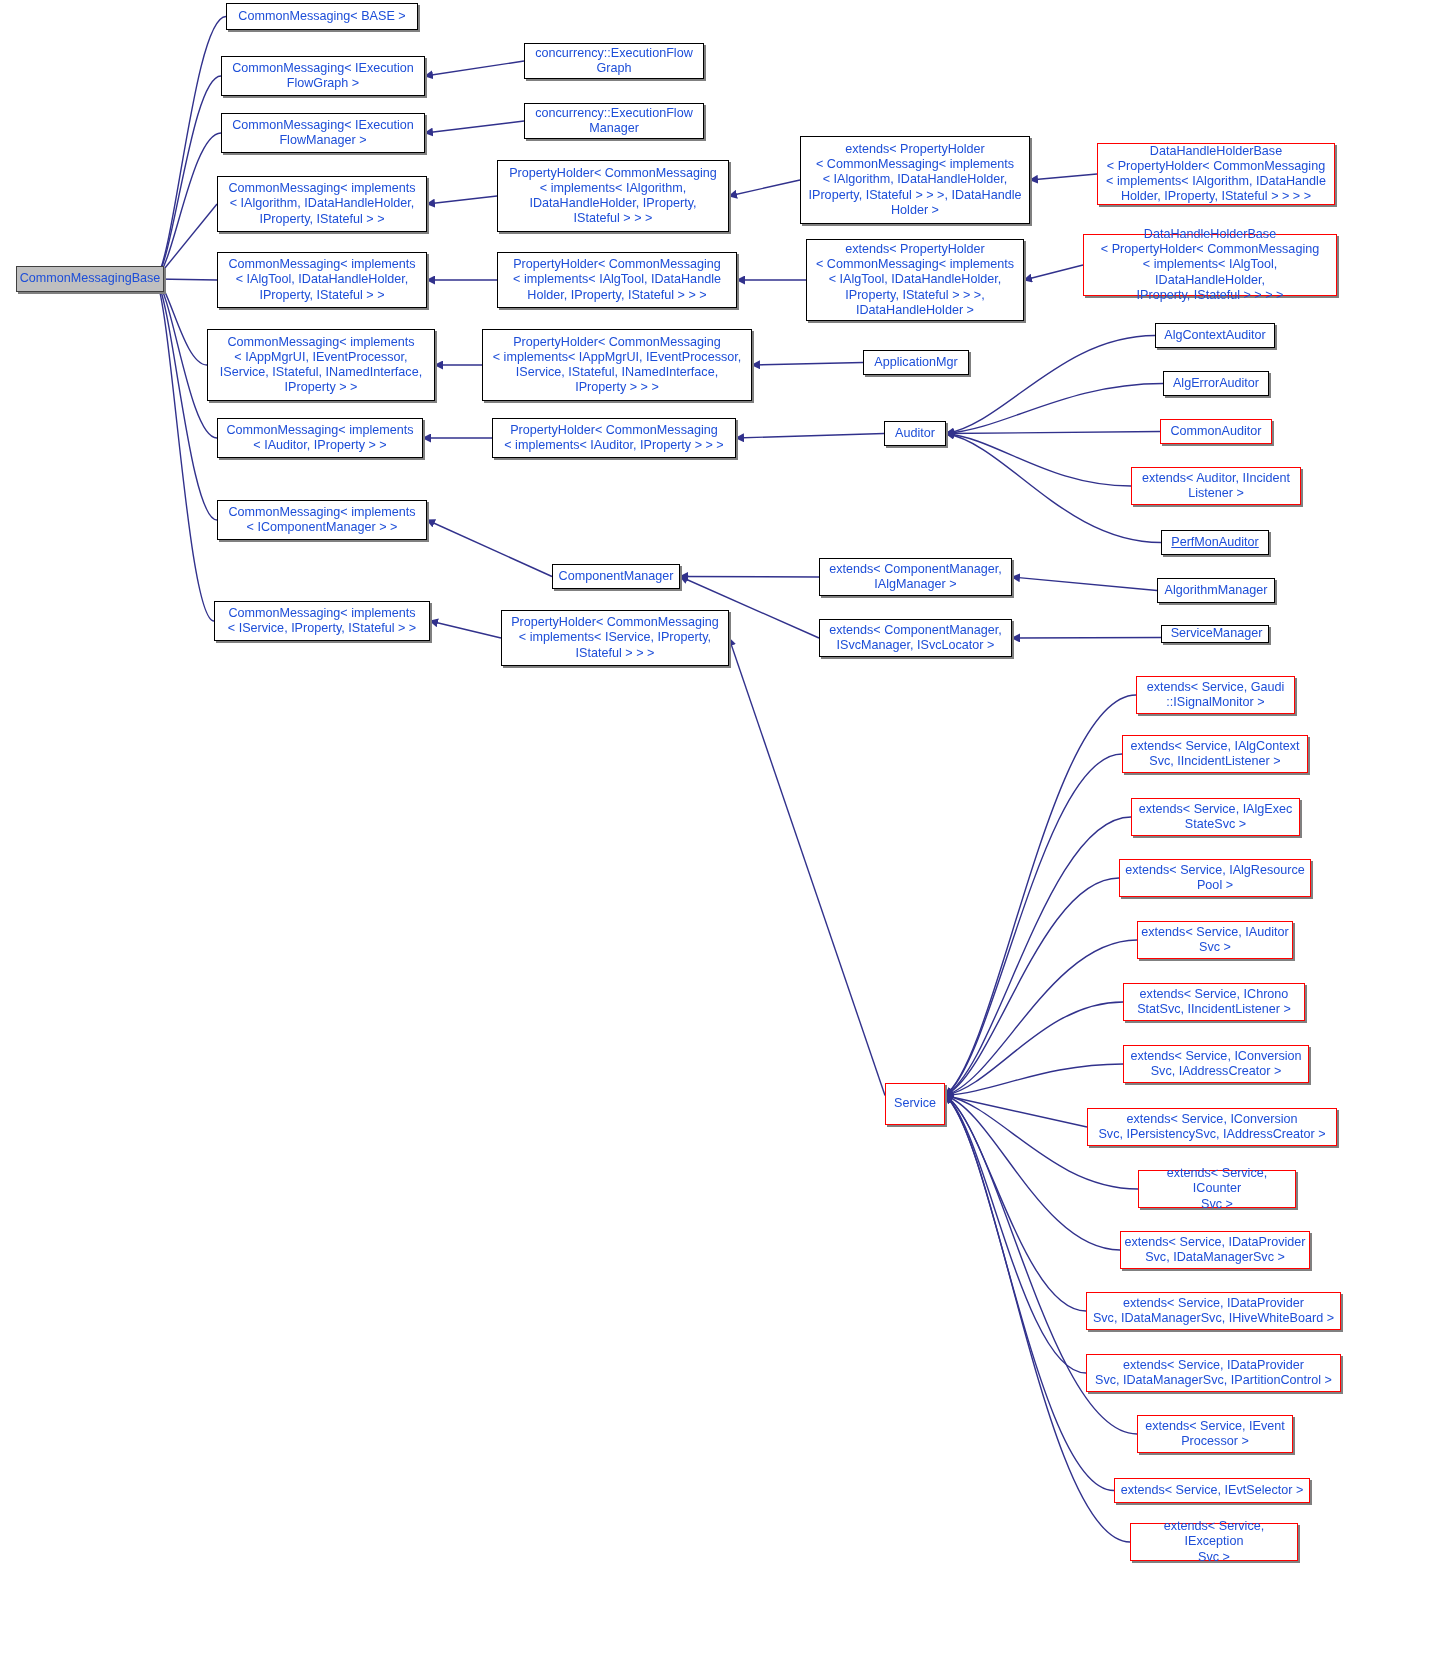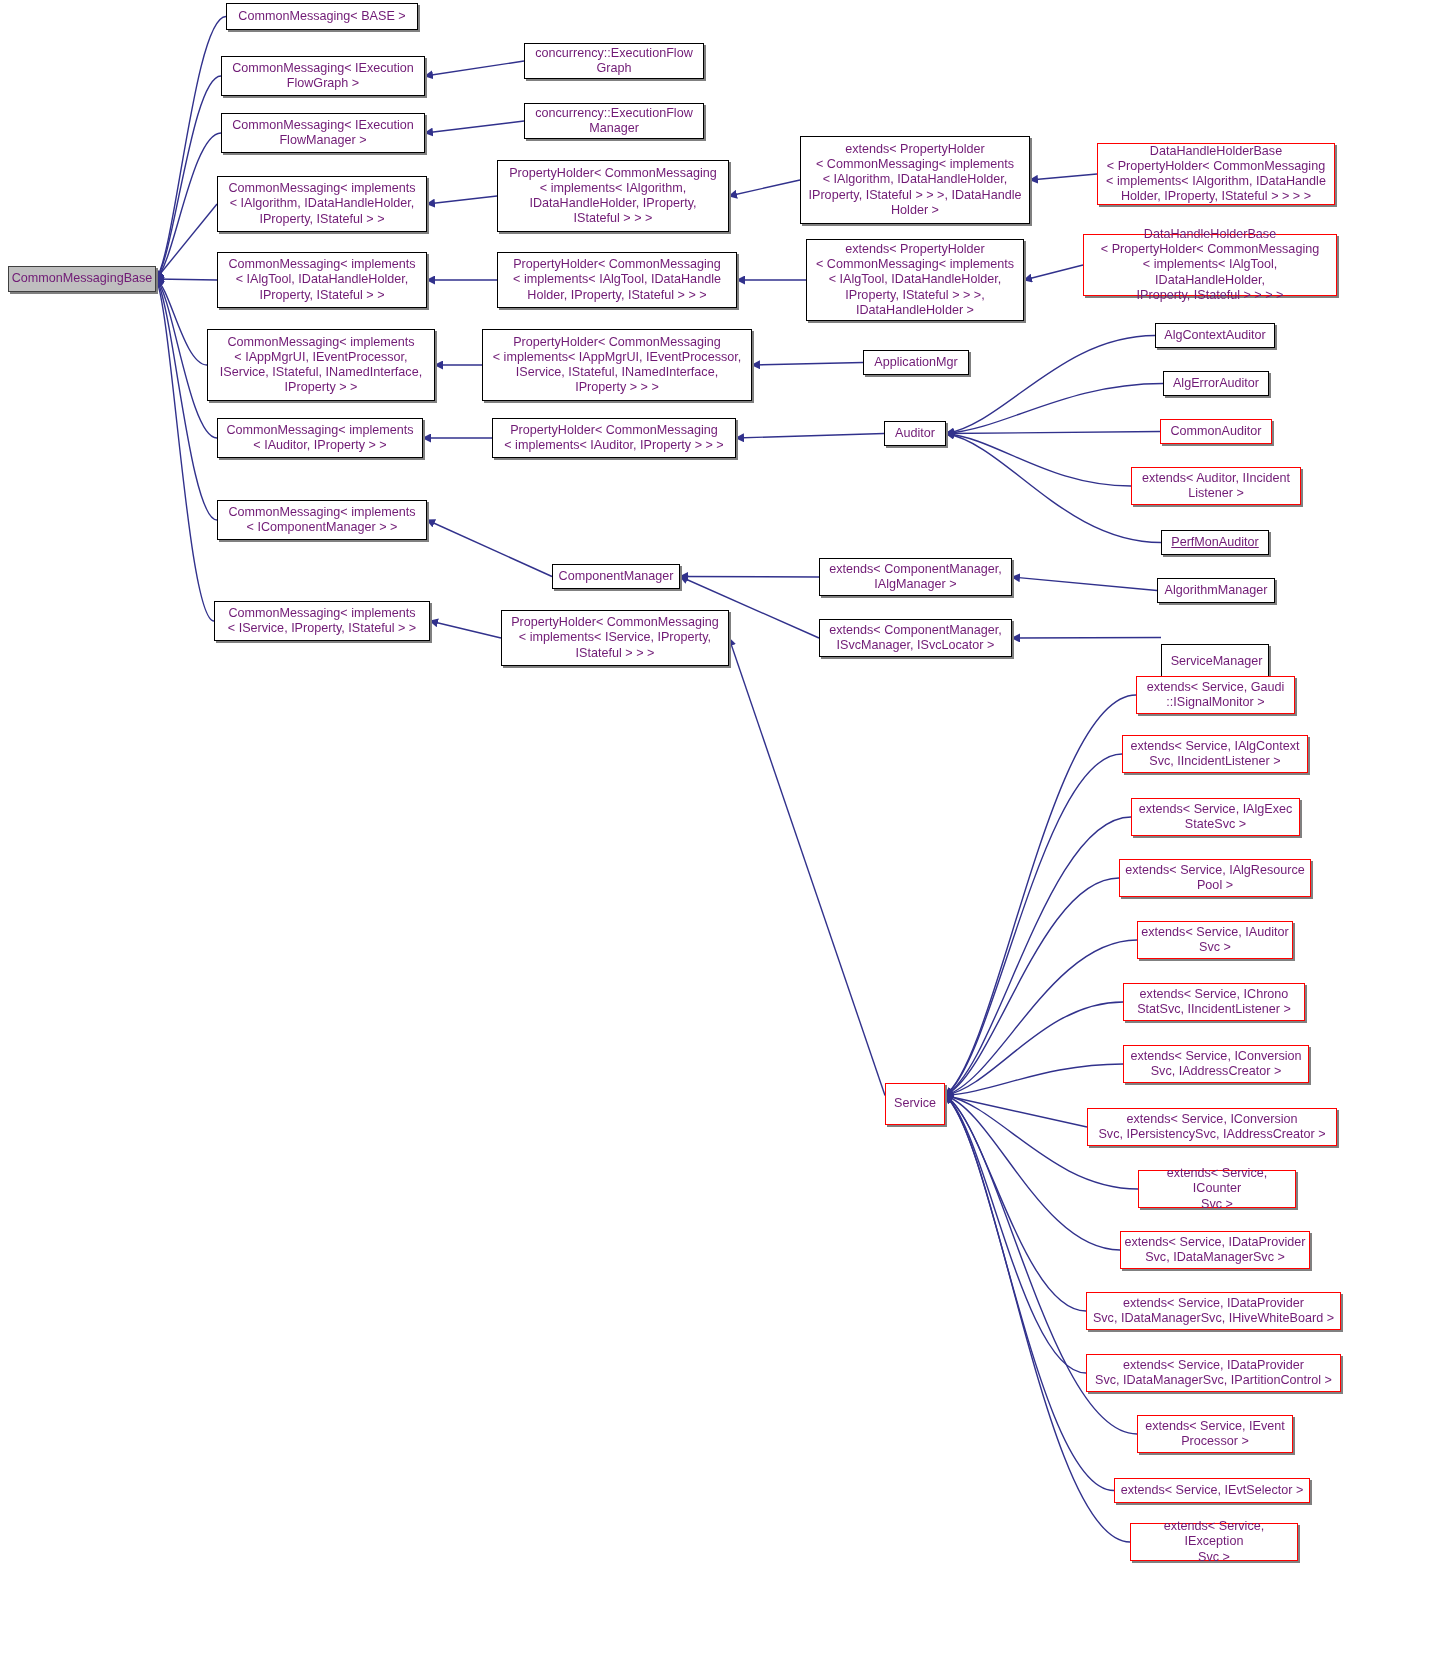--- a/index.html
+++ b/index.html
@@ -5,34 +5,34 @@
 <style>
   html,body{margin:0;padding:0;background:#ffffff;}
   body{font-family:"Liberation Sans", sans-serif;}
   #canvas{position:relative;width:1435px;height:1661px;overflow:hidden;background:#fff;}
   svg.edges{position:absolute;left:0;top:0;width:1435px;height:1661px;pointer-events:none;}
   .node{
     position:absolute;
     box-sizing:border-box;
     border:1px solid #000000;
     background:#ffffff;
-    color:#701a75;
+    color:#1d4ed8;
     display:flex;
     align-items:center;
     justify-content:center;
     text-align:center;
     font-size:12.6px;
     line-height:15.2px;
     letter-spacing:0px;
     white-space:pre-line;
     padding:1px 3px;
     cursor:pointer;
   }
   .node.red{border:1.6px solid #ff0000;}
-  .node.root{background:#bfbfbf;border:1px solid #404040;}
+  .node.root{background:#bfbfbf;border:1px solid #404040;margin-left:8px;}
   .node.shadow{box-shadow:2px 2px 0 0 #808080;}
 </style>
 </head>
 <body>
 
 <div id="canvas">
   <svg class="edges" id="edge-layer" viewBox="0 0 1435 1661">
       <defs>
         <marker id="ah" markerWidth="9" markerHeight="9" refX="8" refY="4.5" orient="auto" markerUnits="userSpaceOnUse">
           <path d="M0,0 L9,4.5 L0,9 z" fill="#31318c"></path>
@@ -155,21 +155,21 @@
       <div class="node shadow red" style="left: 1160px; top: 419px; width: 112px; height: 25px;">CommonAuditor</div>
       <div class="node shadow red" style="left: 1131px; top: 467px; width: 170px; height: 38px;">extends&lt; Auditor, IIncident
 Listener &gt;</div>
       <div class="node shadow" style="left: 1161px; top: 530px; width: 108px; height: 25px; text-decoration: underline;">PerfMonAuditor</div>
       <div class="node shadow" style="left: 552px; top: 564px; width: 128px; height: 25px;">ComponentManager</div>
       <div class="node shadow" style="left: 819px; top: 558px; width: 193px; height: 38px;">extends&lt; ComponentManager,
 IAlgManager &gt;</div>
       <div class="node shadow" style="left: 819px; top: 619px; width: 193px; height: 38px;">extends&lt; ComponentManager,
 ISvcManager, ISvcLocator &gt;</div>
       <div class="node shadow" style="left: 1157px; top: 578px; width: 118px; height: 25px;">AlgorithmManager</div>
-      <div class="node shadow" style="left: 1161px; top: 644px; width: 108px; height: 35px; padding-left: 6px;">ServiceManager</div>
+      <div class="node shadow" style="left: 1161px; top: 625px; width: 108px; height: 18px; padding-left: 6px;">ServiceManager</div>
       <div class="node shadow red" style="left: 885px; top: 1083px; width: 60px; height: 42px;">Service</div>
       <div class="node shadow red" style="left: 1136px; top: 676px; width: 159px; height: 38px;">extends&lt; Service, Gaudi
 ::ISignalMonitor &gt;</div>
       <div class="node shadow red" style="left: 1122px; top: 735px; width: 186px; height: 38px;">extends&lt; Service, IAlgContext
 Svc, IIncidentListener &gt;</div>
       <div class="node shadow red" style="left: 1131px; top: 798px; width: 169px; height: 38px;">extends&lt; Service, IAlgExec
 StateSvc &gt;</div>
       <div class="node shadow red" style="left: 1119px; top: 859px; width: 192px; height: 38px;">extends&lt; Service, IAlgResource
 Pool &gt;</div>
       <div class="node shadow red" style="left: 1137px; top: 921px; width: 156px; height: 38px;">extends&lt; Service, IAuditor

